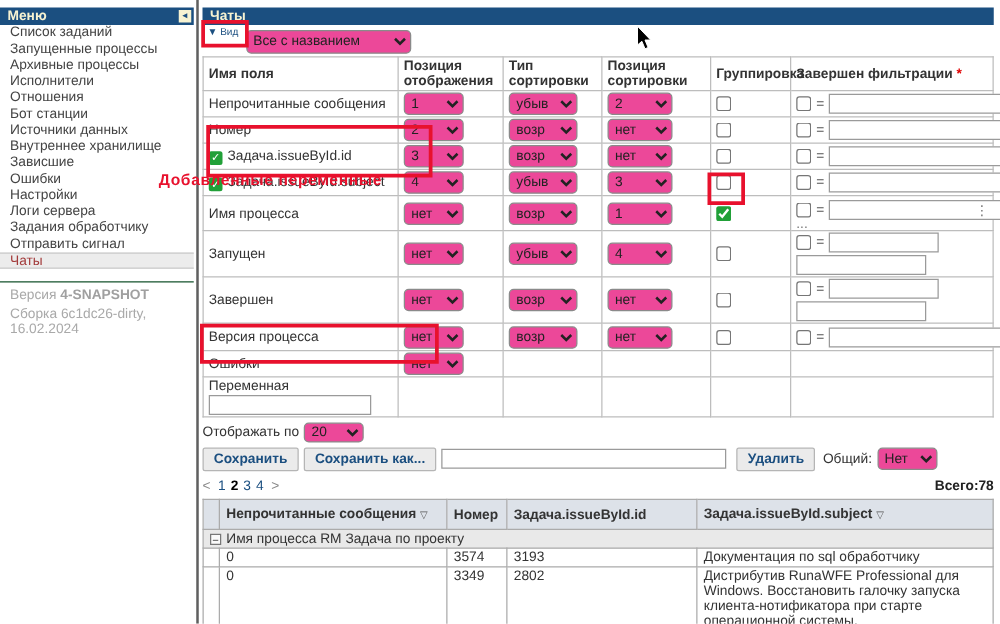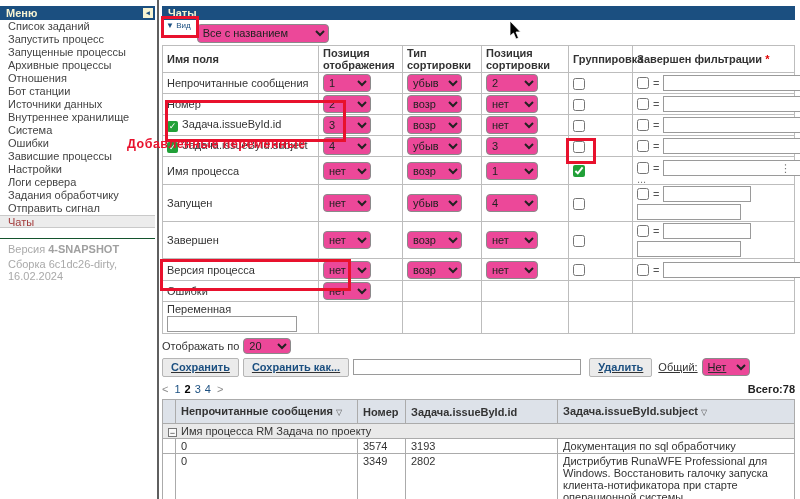--- a/index.html
+++ b/index.html
@@ -62,21 +62,21 @@
     display:inline-block; width:11px; height:11px; background:#21a038; border-radius:2px;
     color:#fff; font-size:9px; line-height:11px; text-align:center; margin-right:4px; vertical-align:-1px;
   }
   .dots-v { position:absolute; right:3px; top:5px; color:#777; letter-spacing:0; }
   .dots-h { color:#777; line-height:6px; }
   .cell-rel { position:relative; }
   .var-input { width:130px; margin-top:1px; }
   
   .pagesize-row { height:17px; display:flex; align-items:center; margin-top:3px; }
   .pagesize-row select { width:48px; height:16px; margin-left:4px; }
-  .btn-row { height:22px; display:flex; align-items:center; margin-top:2px;text-decoration:underline; }
+  .btn-row { height:22px; display:flex; align-items:center; margin-top:2px; }
   .btn {
     background:#ebebeb; border:1px solid #b5b5b5; border-radius:2px; color:#1b4f80;
     font-weight:bold; font-size:11px; font-family:"Liberation Sans", sans-serif;
     padding:1px 8px 2px 8px; height:19px; margin-right:4px; cursor:pointer;
   }
   .saveas-input { width:228px; height:18px; margin-right:8px; }
   .shared-label { margin:0 4px 0 2px; color:#333; }
   .btn-row select { width:48px; }
   .pag-row { height:14px; margin-top:4px; display:flex; align-items:center; }
   .pag-arrow { color:#8a8a8a; margin-right:6px; }
@@ -101,30 +101,29 @@
 </style>
 </head>
 <body>
 
 <div class="sidebar">
   <div class="panel-header">
     <span>Меню</span>
     <span class="collapse-btn">◂</span>
   </div>
   <div class="menu-item">Список заданий</div>
-  <div class="menu-item">Запустить процесс</div>
   <div class="menu-item">Запущенные процессы</div>
   <div class="menu-item">Архивные процессы</div>
+  <div class="menu-item">Исполнители</div>
   <div class="menu-item">Отношения</div>
   <div class="menu-item">Бот станции</div>
   <div class="menu-item">Источники данных</div>
   <div class="menu-item">Внутреннее хранилище</div>
-  <div class="menu-item">Система</div>
+  <div class="menu-item">Зависшие</div>
   <div class="menu-item">Ошибки</div>
-  <div class="menu-item">Зависшие процессы</div>
   <div class="menu-item">Настройки</div>
   <div class="menu-item">Логи сервера</div>
   <div class="menu-item">Задания обработчику</div>
   <div class="menu-item">Отправить сигнал</div>
   <div class="menu-item selected">Чаты</div>
   <div class="sidebar-footer">
     <div class="ver-line">
       <span>Версия</span>
       <b>4-SNAPSHOT</b>
     </div>

